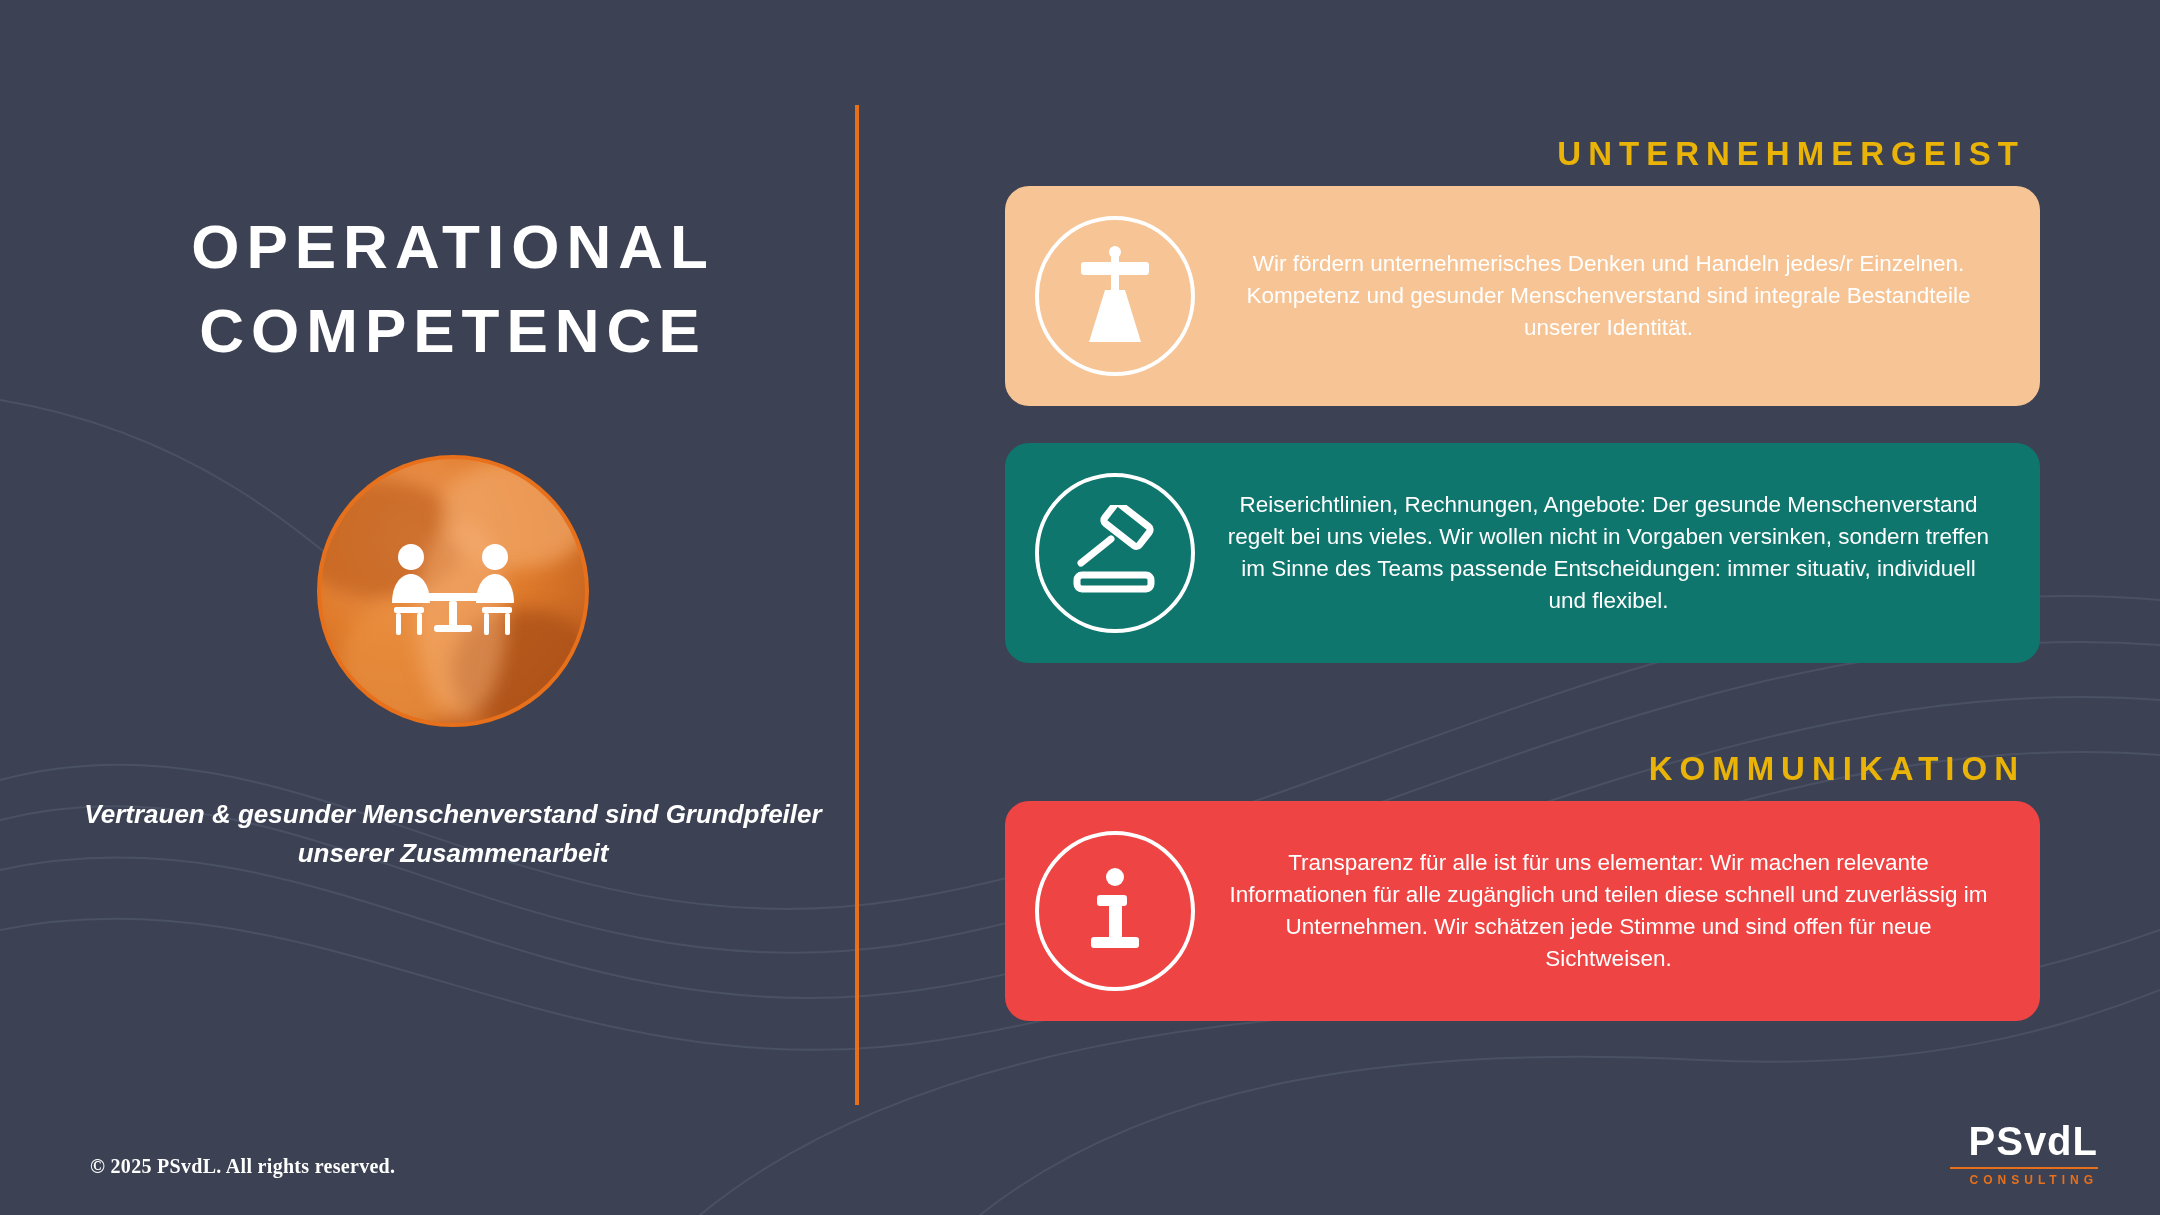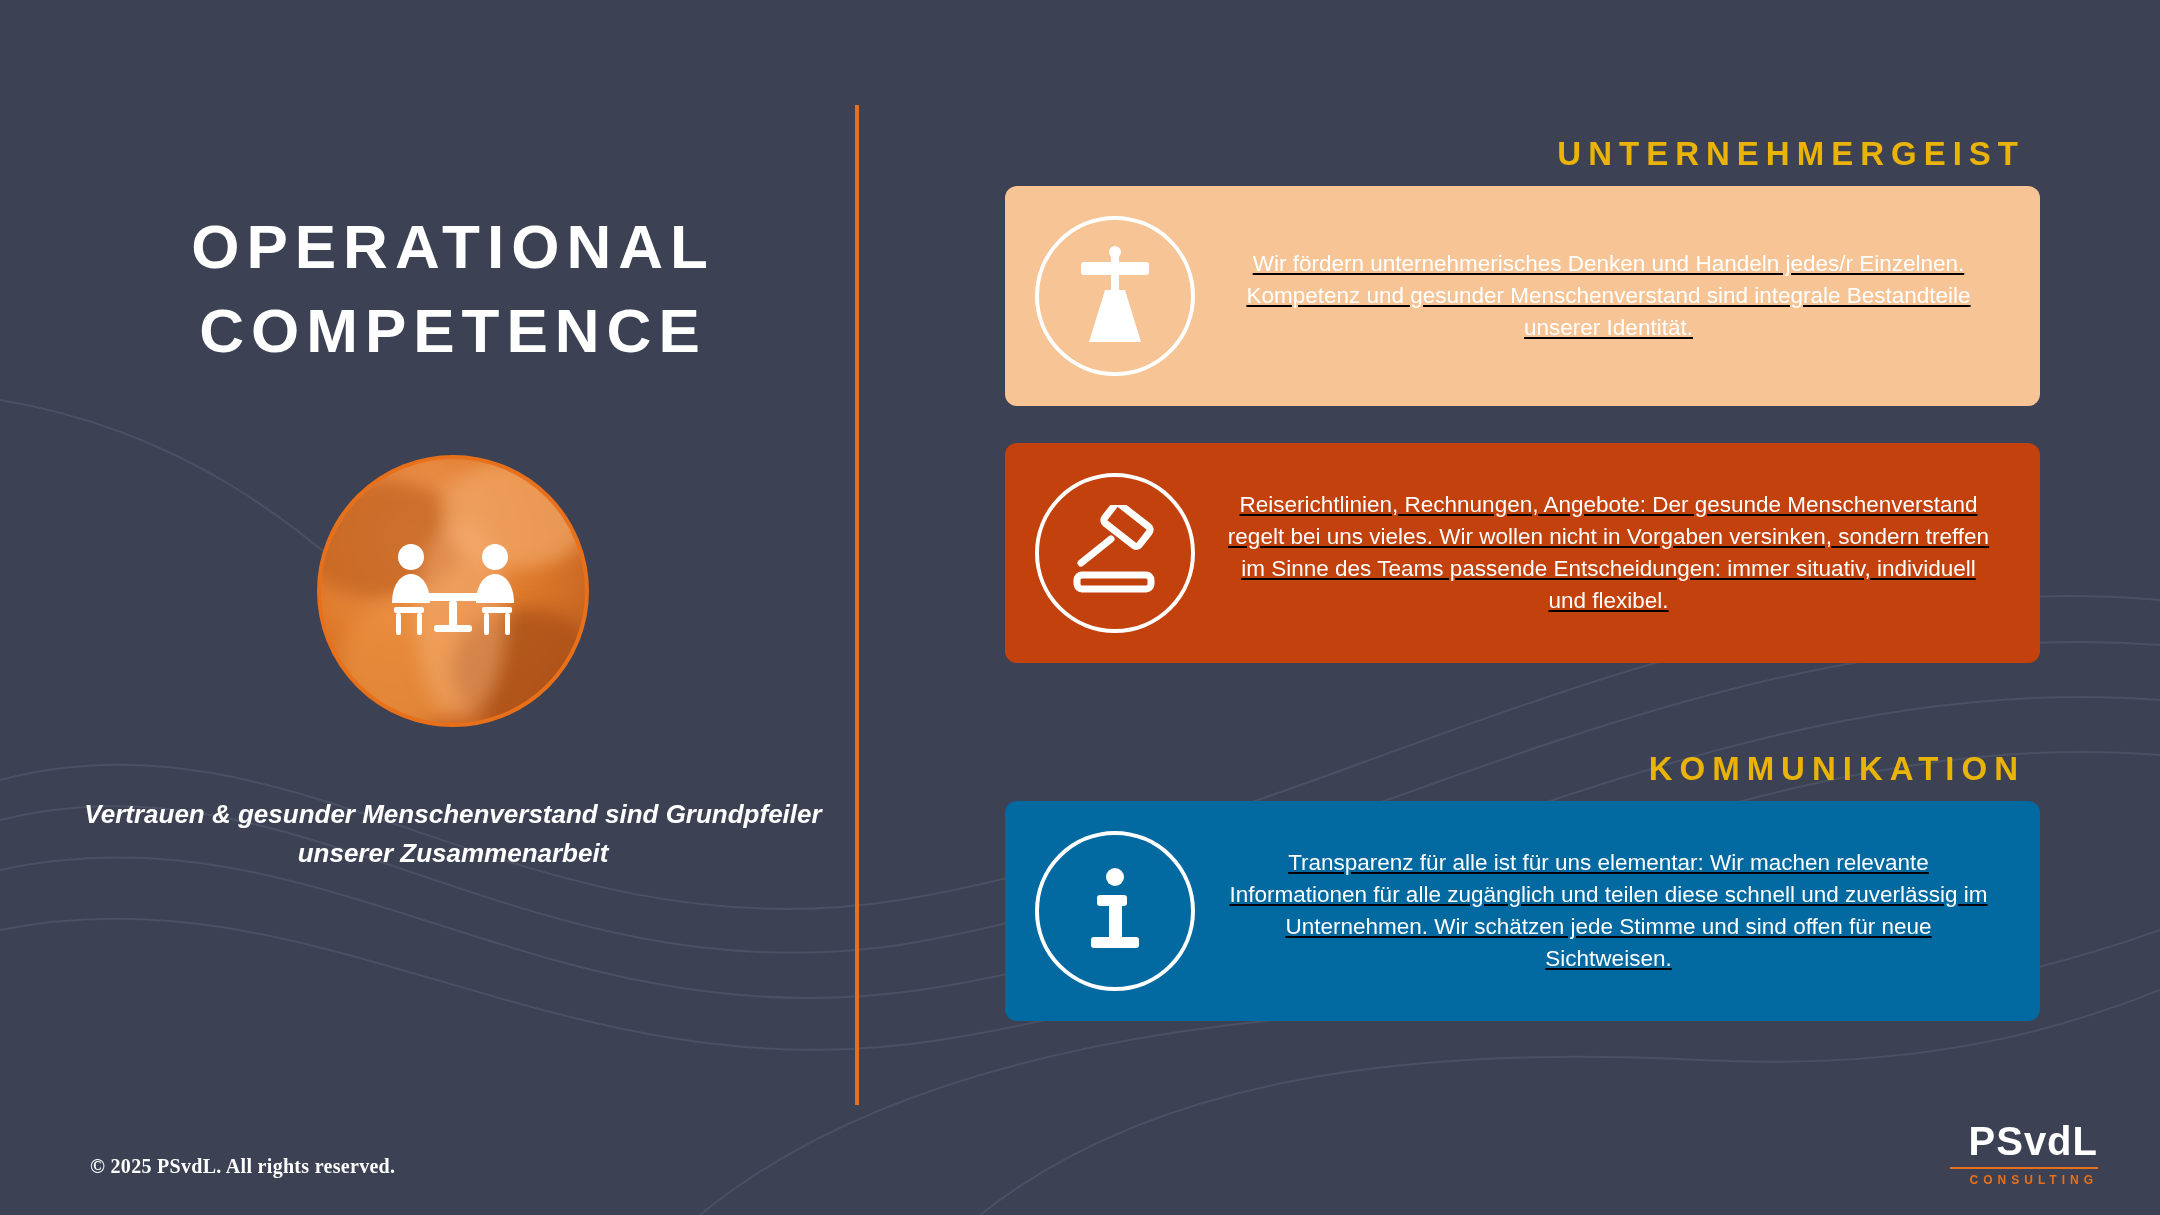--- a/index.html
+++ b/index.html
@@ -118,24 +118,23 @@
     color: #eab308;
     font-size: 33px;
     font-weight: bold;
     letter-spacing: 7px;
     text-align: right;
     padding-right: 15px;
     margin-bottom: 13px;
   }
   .card {
     position: relative;
-    border-radius: 12px;
+    border-radius: 24px;
     display: flex;
     align-items: center;
-    text-decoration: underline;
   }
   .card-icon {
     flex: 0 0 auto;
     width: 160px;
     height: 160px;
     margin-left: 30px;
     border-radius: 50%;
     border: 4px solid #ffffff;
     display: flex;
     align-items: center;
@@ -147,23 +146,23 @@
     color: #ffffff;
     font-size: 22.5px;
     line-height: 1.42;
     text-align: center;
   }
   
   #block-1 { top: 135px; }
   #block-1 .card { background: #f6c495; height: 220px; }
   #block-1 .card-text { color: #ffffff; }
   #block-2 { top: 443px; }
-  #block-2 .card { background: #c2410c; height: 220px; }
+  #block-2 .card { background: #0f766e; height: 220px; }
   #block-3 { top: 750px; }
-  #block-3 .card { background: #0369a1; height: 220px; }
+  #block-3 .card { background: #ef4444; height: 220px; }
 
   
   #logo {
     position: absolute;
     right: 62px;
     bottom: 28px;
     text-align: right;
   }
   #logo-main {
     color: #ffffff;

